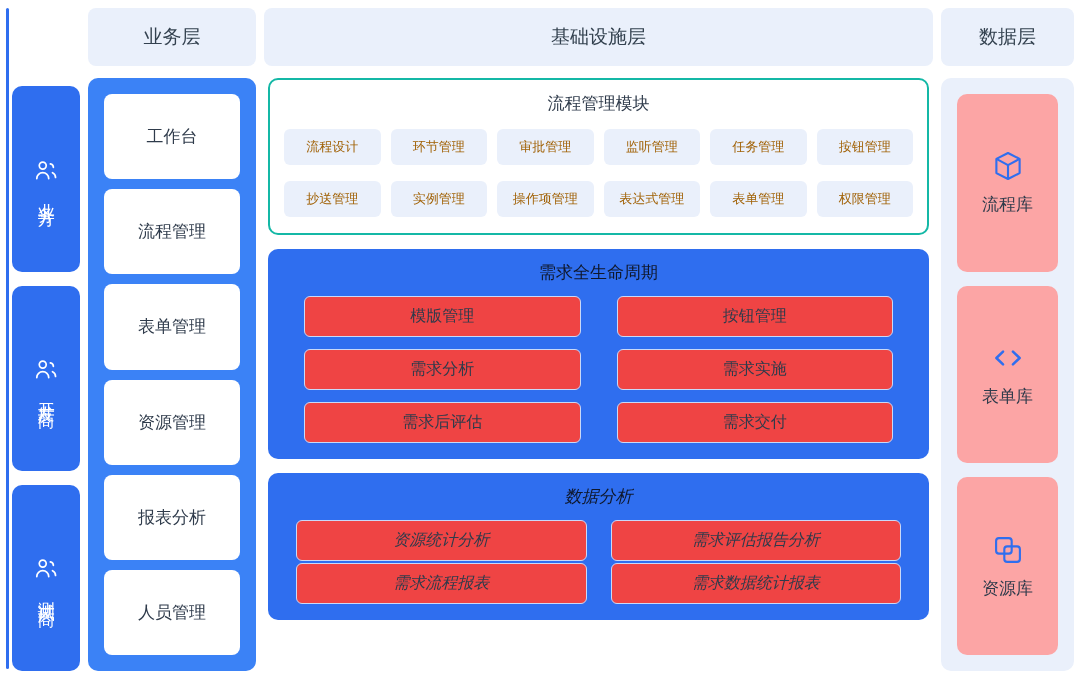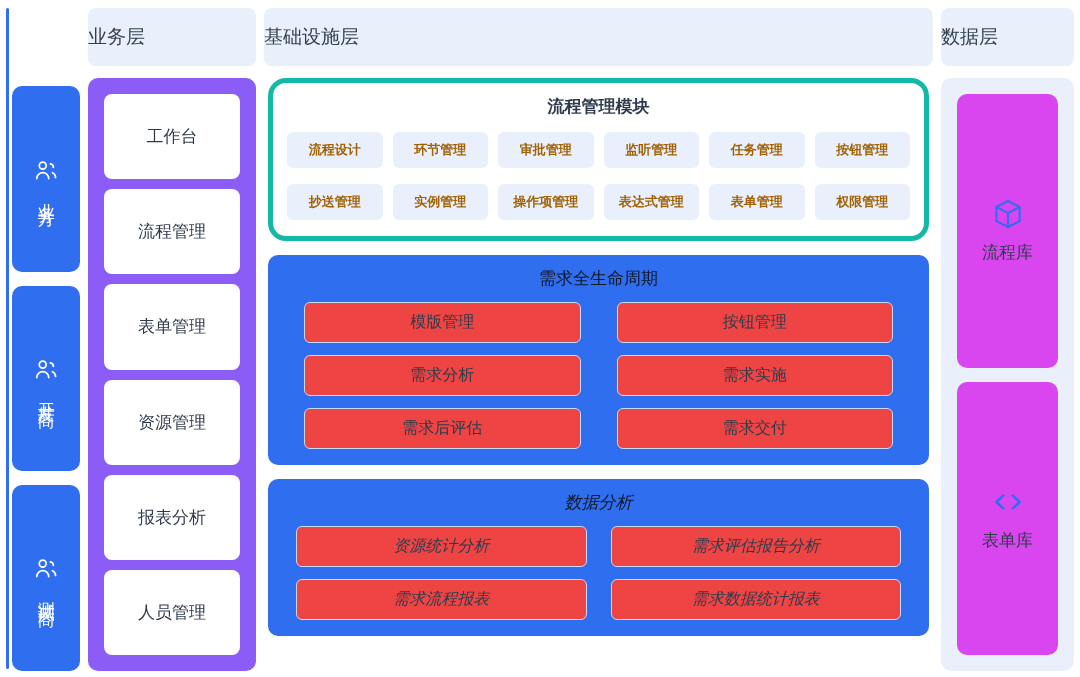--- a/index.html
+++ b/index.html
@@ -47,30 +47,30 @@
   }
   .role svg { display: block; }
 
   
   .col { display: flex; flex-direction: column; }
   .col-head {
     background: #eaf0fb;
     border-radius: 8px;
     color: #33414f;
     font-size: 19px;
-    text-align: left;
+    text-align: center;
     padding: 16px 0;
     margin-bottom: 12px;
   }
 
   
   .biz { width: 168px; }
   .biz-body {
     flex: 1;
-    background: #8b5cf6;
+    background: #3b82f6;
     border-radius: 10px;
     padding: 16px 16px;
     display: flex;
     flex-direction: column;
     justify-content: space-between;
     gap: 10px;
   }
   .biz-item {
     background: #ffffff;
     border-radius: 8px;
@@ -87,25 +87,24 @@
   
   .infra { flex: 1; }
   .infra-body {
     flex: 1;
     display: flex;
     flex-direction: column;
     gap: 14px;
     padding: 0 4px;
   }
   .panel-white {
-    border: 5px solid #14b8a6;
-    border-radius: 18px;
+    border: 2px solid #14b8a6;
+    border-radius: 10px;
     background: #ffffff;
     padding: 12px 14px 16px 14px;
-    font-weight: bold;
   }
   .panel-title-dark {
     text-align: center;
     font-size: 17px;
     color: #2f3b4b;
     margin-bottom: 14px;
   }
   .chip-grid {
     display: grid;
     grid-template-columns: repeat(6, 1fr);
@@ -140,36 +139,36 @@
     background: #ef4444;
     border: 1px solid #c9d9f8;
     border-radius: 6px;
     color: #2f3b4b;
     font-size: 16px;
     text-align: center;
     padding: 9px 4px;
     white-space: nowrap;
   }
   .panel-blue.analysis { padding: 12px 28px 16px 28px; font-style: italic; }
-  .panel-blue.analysis .blue-grid { gap: 12px 24px; }
+  .panel-blue.analysis .blue-grid { gap: 2px 24px; }
 
   
   .data { width: 133px; }
   .data-body {
     flex: 1;
     background: #eaf0fb;
     border-radius: 10px;
     padding: 16px 16px;
     display: flex;
     flex-direction: column;
     justify-content: space-between;
     gap: 14px;
   }
   .data-item {
-    background: #d946ef;
+    background: #fca5a5;
     border-radius: 10px;
     flex: 1;
     display: flex;
     flex-direction: column;
     align-items: center;
     justify-content: center;
     gap: 10px;
     color: #2f3b4b;
     font-size: 17px;
   }
@@ -308,17 +307,26 @@
       <div class="data-item">
         <span>
           <svg width="34" height="34" viewBox="0 0 24 24" fill="none" stroke="#2f6eef" stroke-width="1.8" stroke-linecap="round" stroke-linejoin="round">
             <path d="M8.5 7.5 3.8 12l4.7 4.5"></path>
             <path d="M15.5 7.5 20.2 12l-4.7 4.5"></path>
           </svg>
         </span>
         <span>表单库</span>
       </div>
 
+      <div class="data-item">
+        <span>
+          <svg width="34" height="34" viewBox="0 0 24 24" fill="none" stroke="#2f6eef" stroke-width="1.5" stroke-linejoin="round">
+            <rect x="3.6" y="3.6" width="11" height="11" rx="2"></rect>
+            <rect x="9.4" y="9.4" width="11" height="11" rx="2"></rect>
+          </svg>
+        </span>
+        <span>资源库</span>
+      </div>
 
     </div>
   </div>
 
 </div>
 
 </body></html>

